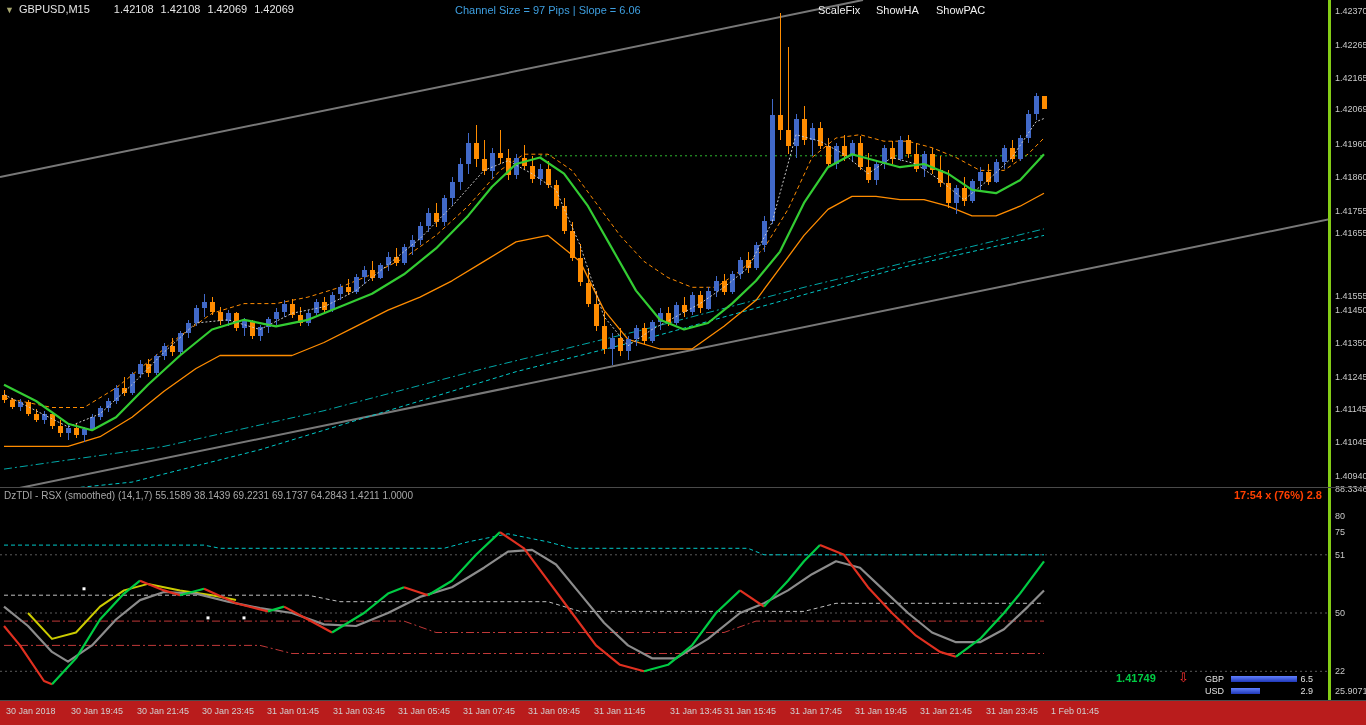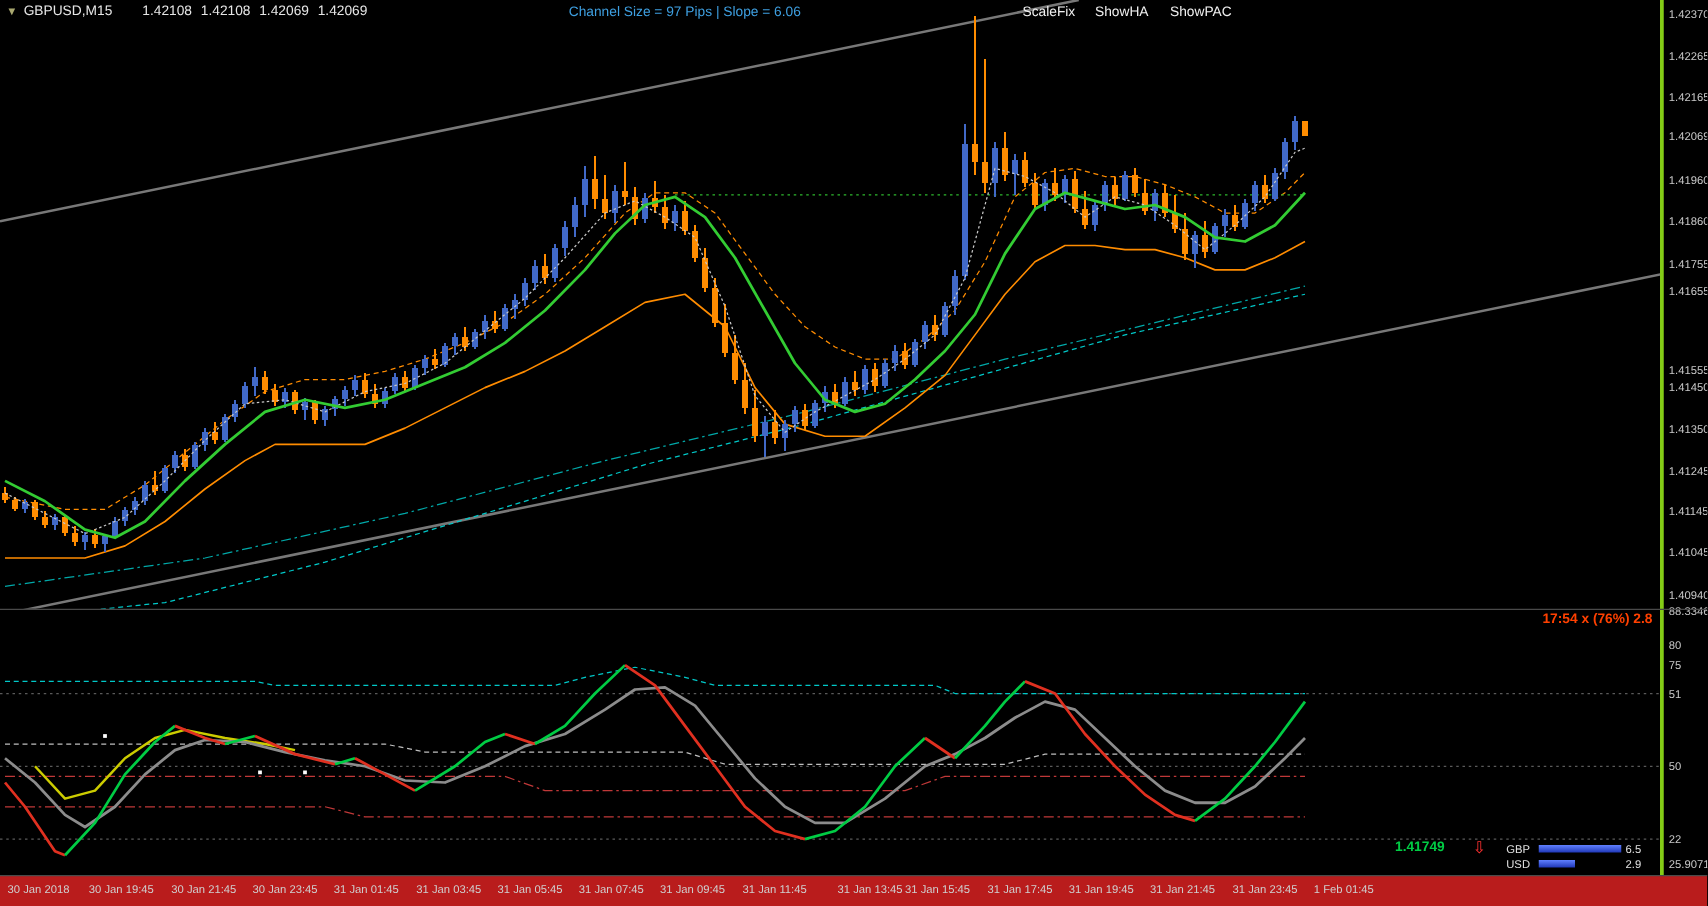--- a/index.html
+++ b/index.html
@@ -372,20 +372,21 @@
       <div class="pa-label" style="top: 484px;">88.3346</div>
       <div class="pa-label" style="top: 511px;">80</div>
       <div class="pa-label" style="top: 527px;">75</div>
       <div class="pa-label" style="top: 550px;">51</div>
       <div class="pa-label" style="top: 608px;">50</div>
       <div class="pa-label" style="top: 666px;">22</div>
       <div class="pa-label" style="top: 686px;">25.9071</div>
     </div>
   <div class="axis-sep"></div>
 
+  <div class="ind-title">DzTDI - RSX (smoothed) (14,1,7) 55.1589 38.1439 69.2231 69.1737 64.2843 1.4211 1.0000</div>
   <div class="ind-timer">17:54 x (76%) 2.8</div>
 
   <span class="sw-price">1.41749</span>
   <span class="sw-arrow">⇩</span>
 
   <div class="sw-row" id="sw-row0">
     <span class="sw-lbl">GBP</span>
     <span class="sw-bar" id="sw-bar0" style="width: 66px;"></span>
     <span class="sw-val">6.5</span>
   </div>

